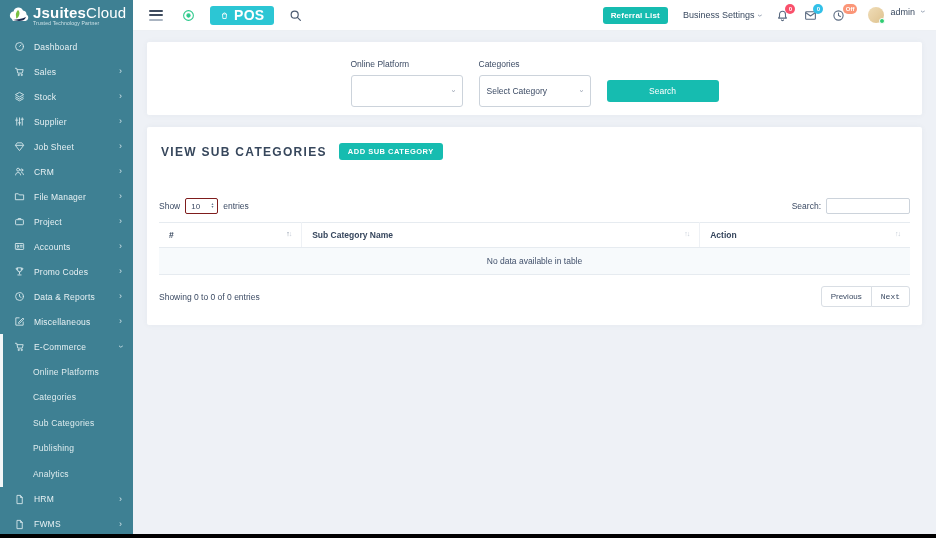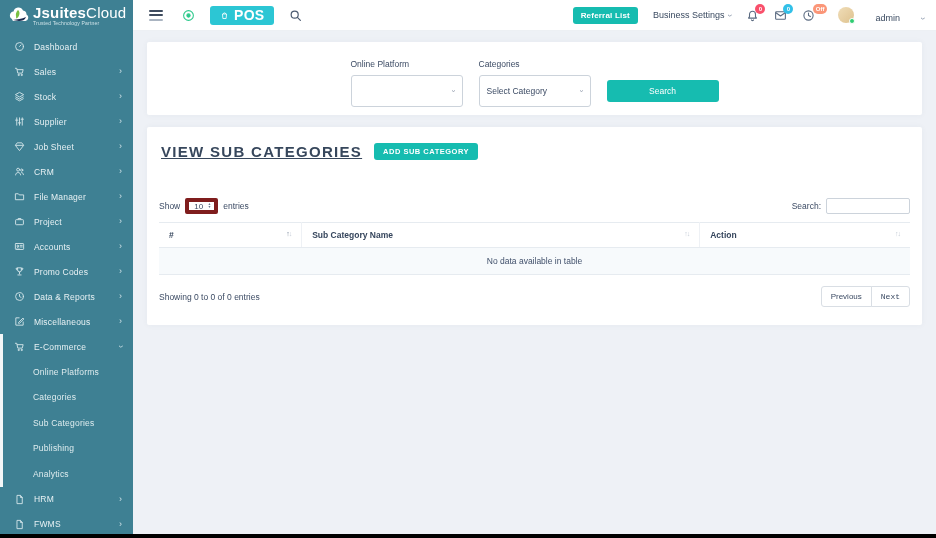--- a/index.html
+++ b/index.html
@@ -39,42 +39,42 @@
   .hdr-search { margin-left:15px; color:#4b5a70; }
   .hdr-right { margin-left:auto; display:flex; align-items:center; gap:15px; }
   .referral-btn { background:#16bcb0; color:#fff; border:none; border-radius:3px; font-size:8px; font-family:inherit; padding:4px 8px; cursor:pointer; font-weight:bold; letter-spacing:.2px; }
   .biz { display:flex; align-items:center; gap:4px; font-size:9px; color:#3a4a60; cursor:pointer; }
   .chev { display:inline-block; transform:rotate(90deg); font-size:9px; color:#7c8aa0; line-height:1; }
   .ic-wrap { position:relative; cursor:pointer; }
   .ibdg { position:absolute; top:-5px; right:-6px; min-width:10px; height:10px; border-radius:5px; font-size:6px; color:#fff; display:flex; align-items:center; justify-content:center; padding:0 2px; font-weight:bold; }
   .ibdg.red { background:#f9506b; }
   .ibdg.cyan { background:#32c0e8; }
   .ibdg.salmon { background:#fb9678; right:-12px; padding:0 3px; }
-  .user { display:flex; align-items:flex-end; gap:21px; cursor:pointer; }
+  .user { display:flex; align-items:flex-start; gap:6px; cursor:pointer; }
   .avatar { width:16px; height:16px; border-radius:50%; background:linear-gradient(135deg,#f0ddb8,#dec28f); position:relative; }
   .status-dot { position:absolute; right:-1px; bottom:-1px; width:6px; height:6px; border-radius:50%; background:#2ecc71; border:1px solid #fff; }
   .user-name { font-size:9px; color:#3a4a60; }
 
   
   .main { position:absolute; left:133px; top:31px; right:0; bottom:4px; background:#eef1f6; overflow:hidden; padding:11px 14px; }
   .card { background:#fff; border-radius:2px; box-shadow:0 0 6px rgba(60,75,100,.05); }
   .filter-card { height:73px; display:flex; justify-content:center; align-items:flex-start; gap:16px; padding-top:17px; }
   .field { display:flex; flex-direction:column; }
   .field-label { font-size:8.5px; color:#3c4b64; margin-bottom:6px; }
   .sel { width:112px; height:32px; border:1px solid #ccd3db; border-radius:3px; background:#fff; display:flex; align-items:center; justify-content:space-between; padding:0 7px; font-size:8.5px; color:#3c4b64; cursor:pointer;text-align:center; }
   .sel .chev { color:#8a94a6; font-size:8px; }
   .search-btn { margin-top:21px; width:112px; height:22px; background:#16bcb0; border:none; border-radius:3px; color:#fff; font-size:8.5px; font-family:inherit; cursor:pointer; }
 
   .table-card { margin-top:12px; padding:16px 12px 18px 12px; }
   .title-row { display:flex; align-items:center; gap:12px; padding-left:2px; }
-  .page-title { font-size:15px; font-weight:bold; letter-spacing:1.3px; color:#37475c;text-decoration:underline; }
+  .page-title { font-size:12px; font-weight:bold; letter-spacing:1.3px; color:#37475c; }
   .add-btn { background:#16bcb0; color:#fff; border:none; border-radius:3px; font-size:7.5px; font-family:inherit; font-weight:bold; letter-spacing:.5px; padding:4px 9px; cursor:pointer; }
   .controls-row { margin-top:38px; display:flex; justify-content:space-between; align-items:center; font-size:8.5px; color:#3c4b64; }
   .show-group { display:flex; align-items:center; gap:5px; }
-  .len-sel { width:33px; height:16px; border:4px solid #7f1d1d; border-radius:2px; display:flex; align-items:center; justify-content:space-between; padding:0 3px 0 5px; font-size:8px; color:#3c4b64; background:#fff; cursor:pointer; }
+  .len-sel { width:33px; height:16px; border:1px solid #7f1d1d; border-radius:2px; display:flex; align-items:center; justify-content:space-between; padding:0 3px 0 5px; font-size:8px; color:#3c4b64; background:#fff; cursor:pointer; }
   .updown { display:flex; flex-direction:column; line-height:1; font-size:3.5px; color:#6b7a90; }
   .search-group { display:flex; align-items:center; gap:5px; }
   .tbl-search { width:84px; height:16px; border:1px solid #ccd3db; border-radius:2px; font-size:8.5px; font-family:inherit; color:#3c4b64; padding:0 4px; outline:none; }
   table { width:100%; border-collapse:collapse; margin-top:8px; }
   th { text-align:left; font-size:8.5px; color:#35455c; padding:7px 10px; border-top:1px solid #e6ebf0; border-bottom:1px solid #e6ebf0; font-weight:bold; }
   th.sep { border-right:1px solid #eef1f5; }
   .sort { float:right; font-size:7px; color:#c3cbd5; letter-spacing:-1px; cursor:pointer; }
   .sort .on { color:#6b7a90; }
   td.empty { background:#f7fafc; text-align:center; font-size:8.5px; color:#41506b; padding:8px; border-bottom:1px solid #e6ebf0; }
   .footer-row { margin-top:11px; display:flex; justify-content:space-between; align-items:center; }

